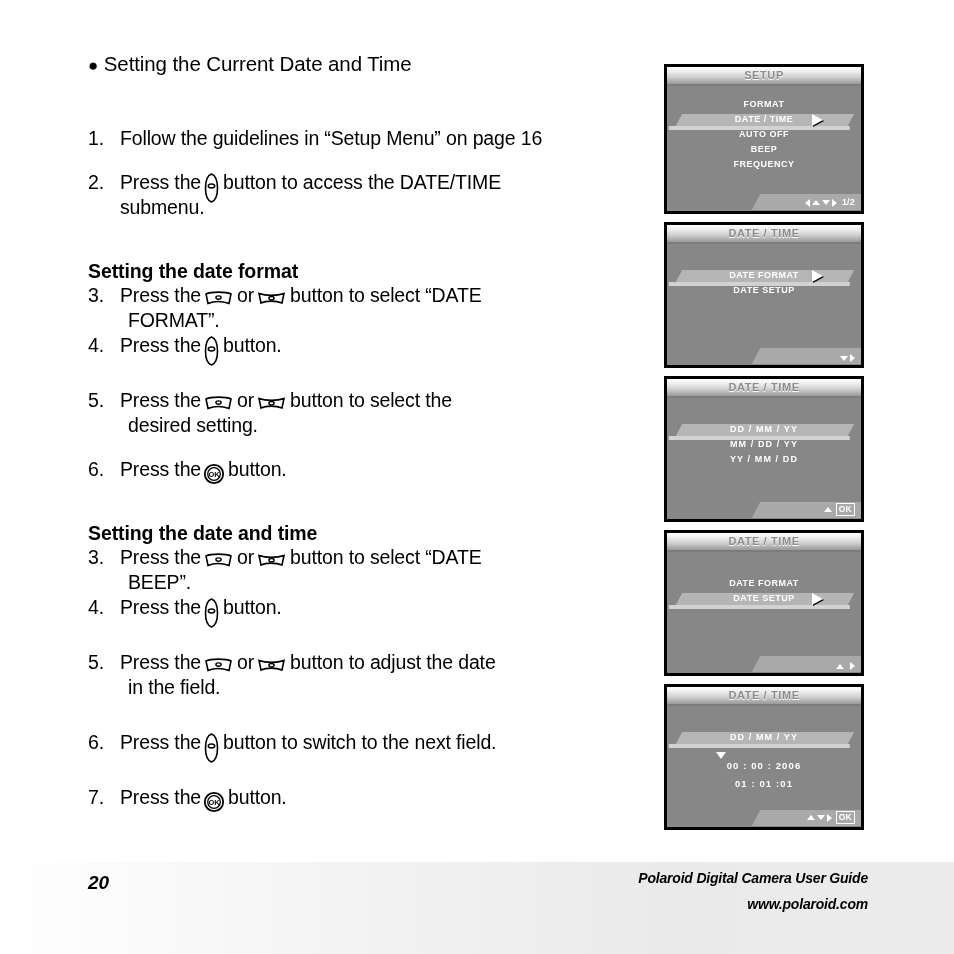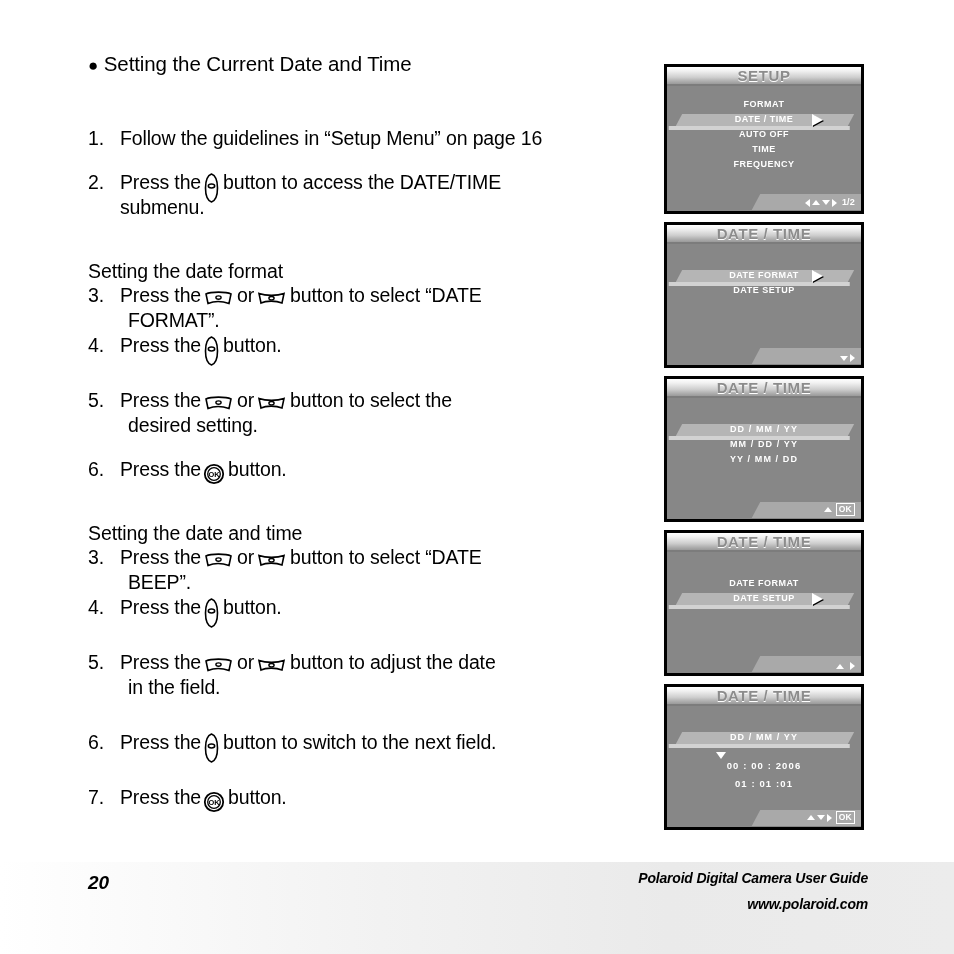--- a/index.html
+++ b/index.html
@@ -28,21 +28,21 @@
     font-size: 20.5px;
     font-weight: normal;
     letter-spacing: -0.1px;
     margin: 0 0 10px 0;
     white-space: nowrap;
   }
   .section-bullet .dot { font-size: 17px; }
 
   .sub-head {
     font-size: 19.5px;
-    font-weight: normal;
+    font-weight: bold;
     margin: 0;
     padding: 0;
     letter-spacing: -0.1px;
   }
 
   .step {
     display: flex;
     align-items: flex-start;
     font-size: 19.5px;
     line-height: 25px;
@@ -92,21 +92,21 @@
     width: 100%;
     height: 100%;
     background: #858585;
   }
   .lcd-title {
     height: 17px;
     background: linear-gradient(to bottom,
       #ffffff 0%, #f2f2f2 22%, #cfcfcf 60%, #a8a8a8 88%, #9a9a9a 100%);
     border-bottom: 2px solid #7c7c7c;
     text-align: center;
-    font-size: 15px;
+    font-size: 11px;
     font-weight: bold;
     letter-spacing: 0.6px;
     color: #8c8c8c;
     line-height: 17px;
     text-shadow: 0 1px 0 #ffffff;
   }
   .lcd-body {
     position: relative;
     background: #878787;
   }
@@ -421,21 +421,21 @@
       <div class="lcd-title">SETUP</div>
       <div class="lcd-body" style="height:129px;">
         <div style="height:11px;"></div>
         <div class="mitem">FORMAT</div>
         <div style="position:relative;">
           <div class="hl-bar" style="top:2px;"></div>
           <div class="mitem">DATE / TIME</div>
           <div class="sel-arrow" style="left:146px; top:3px;"></div>
         </div>
         <div class="mitem">AUTO OFF</div>
-        <div class="mitem">TIME</div>
+        <div class="mitem">BEEP</div>
         <div class="mitem">FREQUENCY</div>
       </div>
       <div class="lcd-foot">
         <div class="band"></div>
         <div class="keys">
           <span class="tri left"></span>
           <span class="tri up"></span>
           <span class="tri down"></span>
           <span class="tri right"></span>
           <span class="pg-label">1/2</span>

